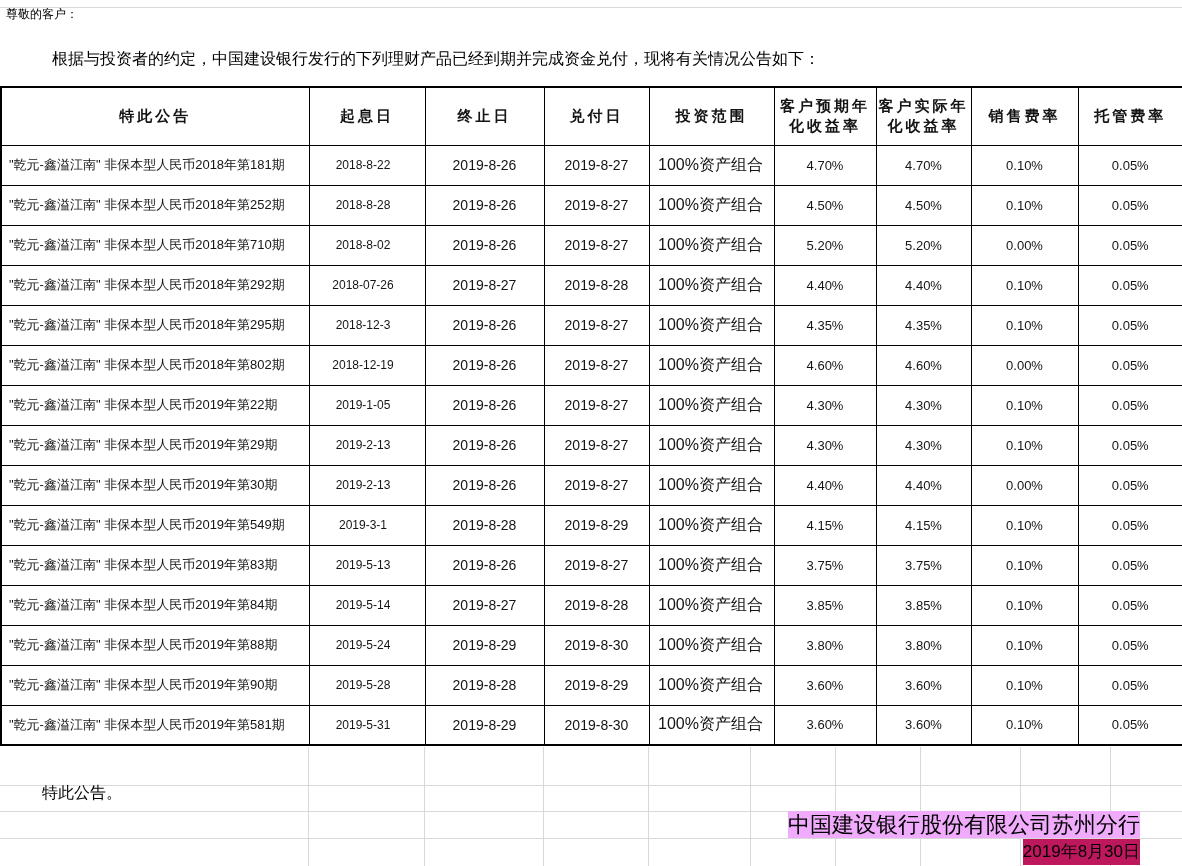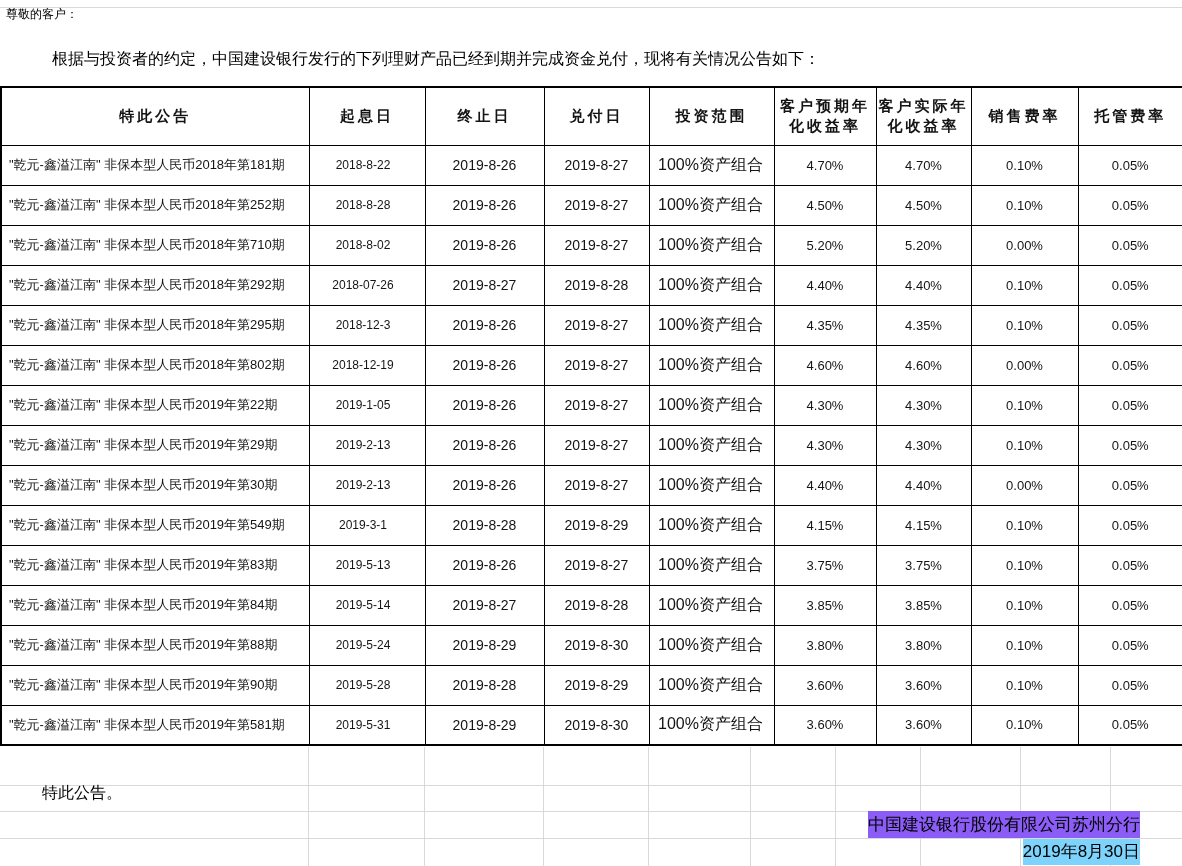--- a/index.html
+++ b/index.html
@@ -35,22 +35,22 @@
   table.products td:nth-child(2){text-align:center;padding-right:8px;font-size:12px;}
   table.products td:nth-child(3){text-align:center;font-size:14px;margin-left:44px;}
   table.products td:nth-child(4){text-align:center;font-size:14px;}
   table.products td:nth-child(5){text-align:center;padding-right:2px;font-size:16px;}
   table.products td:nth-child(6),
   table.products td:nth-child(7),
   table.products td:nth-child(8),
   table.products td:nth-child(9){text-align:center;font-size:13px;}
   
   .closing{position:absolute;left:42px;top:753px;font-size:16px;line-height:28px;margin-top:26px;}
-  .sig-org{position:absolute;right:42px;top:811px;font-size:17px;line-height:27px;background:#8b5cf6;text-align:right;}
-  .sig-date{position:absolute;right:42px;top:839px;font-size:17px;line-height:26px;background:#7dd3fc;text-align:right;}
+  .sig-org{position:absolute;right:42px;top:811px;font-size:22px;line-height:27px;background:#f0abfc;text-align:right;}
+  .sig-date{position:absolute;right:42px;top:839px;font-size:17px;line-height:26px;background:#be185d;text-align:right;}
 </style>
 </head>
 <body>
 
 <div class="hgrid" style="top:7px;"></div>
 
 <div class="salutation">尊敬的客户：</div>
 <div class="intro-body">根据与投资者的约定，中国建设银行发行的下列理财产品已经到期并完成资金兑付，现将有关情况公告如下：</div>
 
 <div class="hgrid" style="top:785px;"></div>

